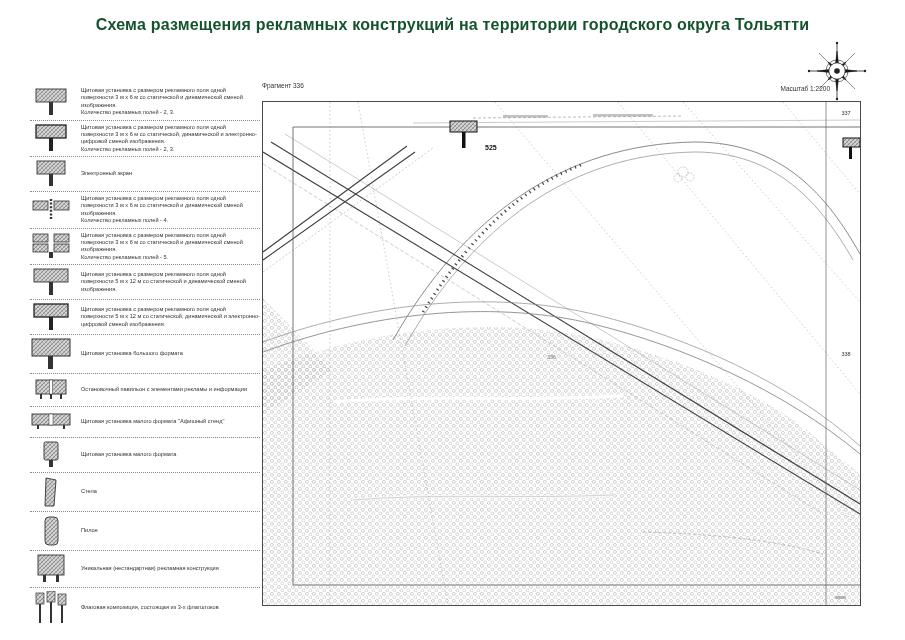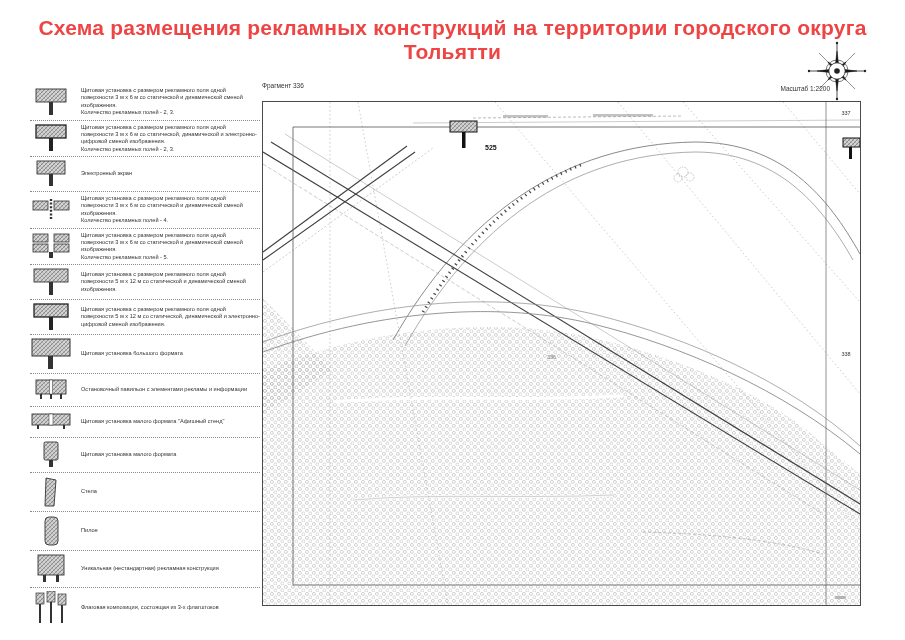--- a/index.html
+++ b/index.html
@@ -3,21 +3,21 @@
 <meta charset="utf-8">
 <style>
   html,body{margin:0;padding:0;}
   body{
     width:905px;height:640px;position:relative;overflow:hidden;
     background:#ffffff;font-family:"Liberation Sans", sans-serif;color:#222;
   }
   
   .title{
     position:absolute;top:16px;left:0;width:905px;text-align:center;
-    font-size:21px;font-weight:bold;color:#ef4444;letter-spacing:.2px;
+    font-size:16px;font-weight:bold;color:#14532d;letter-spacing:.2px;
   }
   
   .legend{
     position:absolute;left:30px;top:84px;width:230px;
   }
   .lrow{
     display:flex;align-items:center;gap:9px;
     padding:3px 0;border-bottom:1px dotted #8a8a8a;
   }
   .lrow:last-child{border-bottom:none;}

